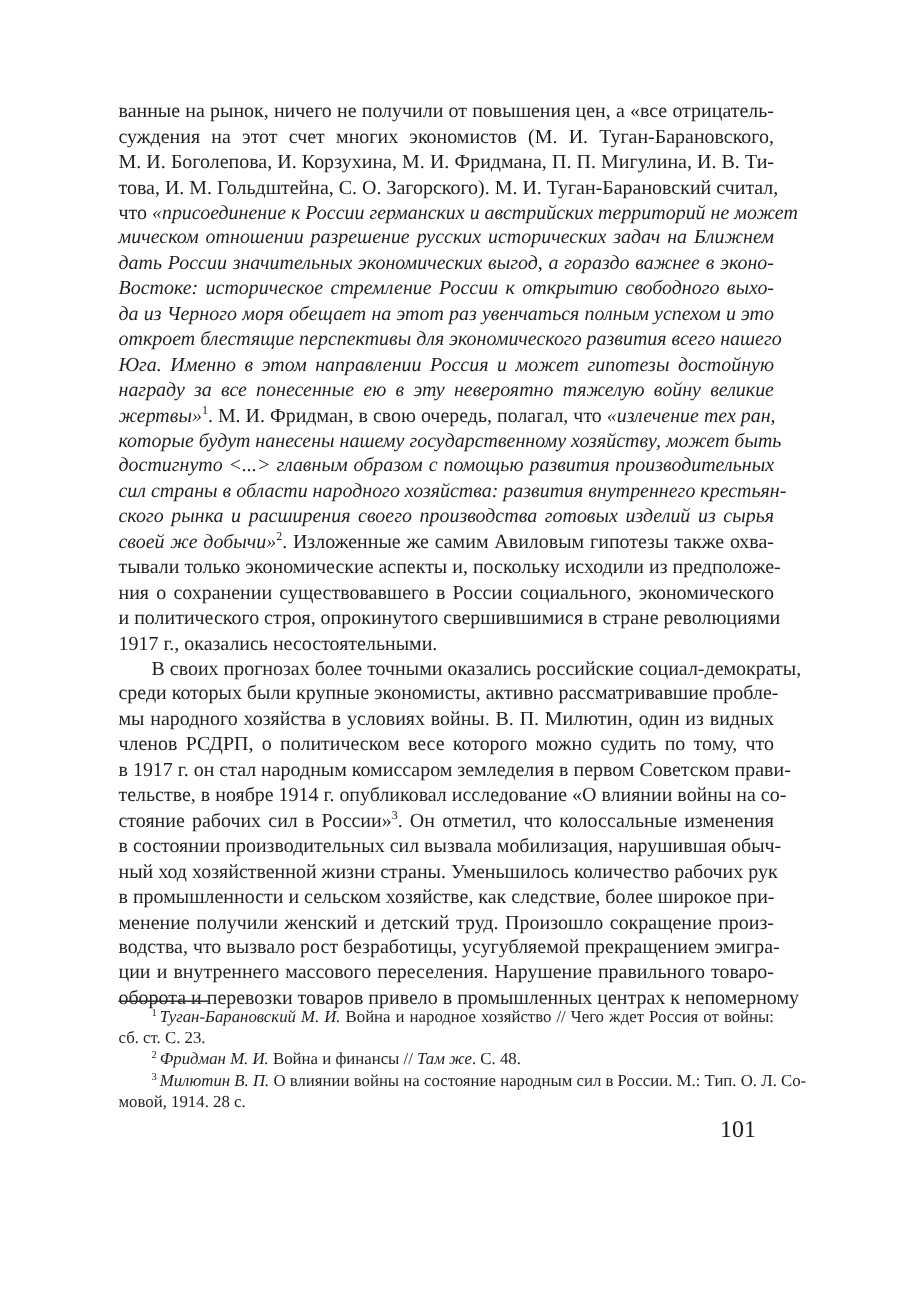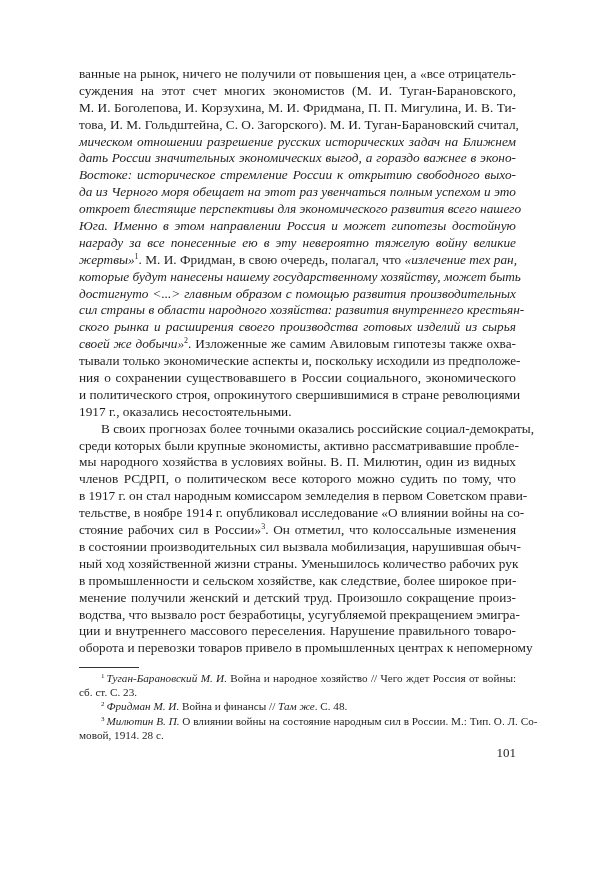--- a/index.html
+++ b/index.html
@@ -19,31 +19,32 @@
   sup { font-size: 8px; line-height: 0; vertical-align: 5px; }
   .fn-rule { position: absolute; left: 79px; top: 667px; width: 60px; height: 1px; background: #333; }
   .footnotes { position: absolute; left: 79px; top: 671px; width: 437px; }
   .fn-line {
     display: block; height: 14.2px; line-height: 14.2px; font-size: 11.2px;
     text-align: justify; text-align-last: justify; white-space: nowrap;
   }
   .fn-line.last { text-align-last: left; }
   .fn-line.indent { padding-left: 22px; }
   .fn-line sup { font-size: 7px; vertical-align: 4px; margin-right: 2px; }
-  .page-number { position: absolute; left: 496px; top: 745px; font-size: 13px; width: 20px; text-align: right; }
+  .page-number { position: absolute; left: 480px; top: 745px; font-size: 16px; width: 20px; text-align: right; }
 </style>
 </head>
 <body>
 
 <div class="page">
   <div class="body-text" id="body-text">
       <div class="line"><span>ванные на рынок, ничего не получили от повышения цен, а «все отрицатель-</span></div>
       <div class="line"><span>суждения на этот счет многих экономистов (М. И. Туган-Барановского,</span></div>
       <div class="line"><span>М. И. Боголепова, И. Корзухина, М. И. Фридмана, П. П. Мигулина, И. В. Ти-</span></div>
       <div class="line"><span>това, И. М. Гольдштейна, С. О. Загорского). М. И. Туган-Барановский считал,</span></div>
+      <div class="line"><span>что </span><span class="it">«присоединение к России германских и австрийских территорий не может</span></div>
       <div class="line"><span class="it">мическом отношении разрешение русских исторических задач на Ближнем</span></div>
       <div class="line"><span class="it">дать России значительных экономических выгод, а гораздо важнее в эконо-</span></div>
       <div class="line"><span class="it">Востоке: историческое стремление России к открытию свободного выхо-</span></div>
       <div class="line"><span class="it">да из Черного моря обещает на этот раз увенчаться полным успехом и это</span></div>
       <div class="line"><span class="it">откроет блестящие перспективы для экономического развития всего нашего</span></div>
       <div class="line"><span class="it">Юга. Именно в этом направлении Россия и может гипотезы достойную</span></div>
       <div class="line"><span class="it">награду за все понесенные ею в эту невероятно тяжелую войну великие</span></div>
       <div class="line"><span class="it">жертвы»</span><sup>1</sup><span>. М. И. Фридман, в свою очередь, полагал, что </span><span class="it">«излечение тех ран,</span></div>
       <div class="line"><span class="it">которые будут нанесены нашему государственному хозяйству, может быть</span></div>
       <div class="line"><span class="it">достигнуто &lt;...&gt; главным образом с помощью развития производительных</span></div>

